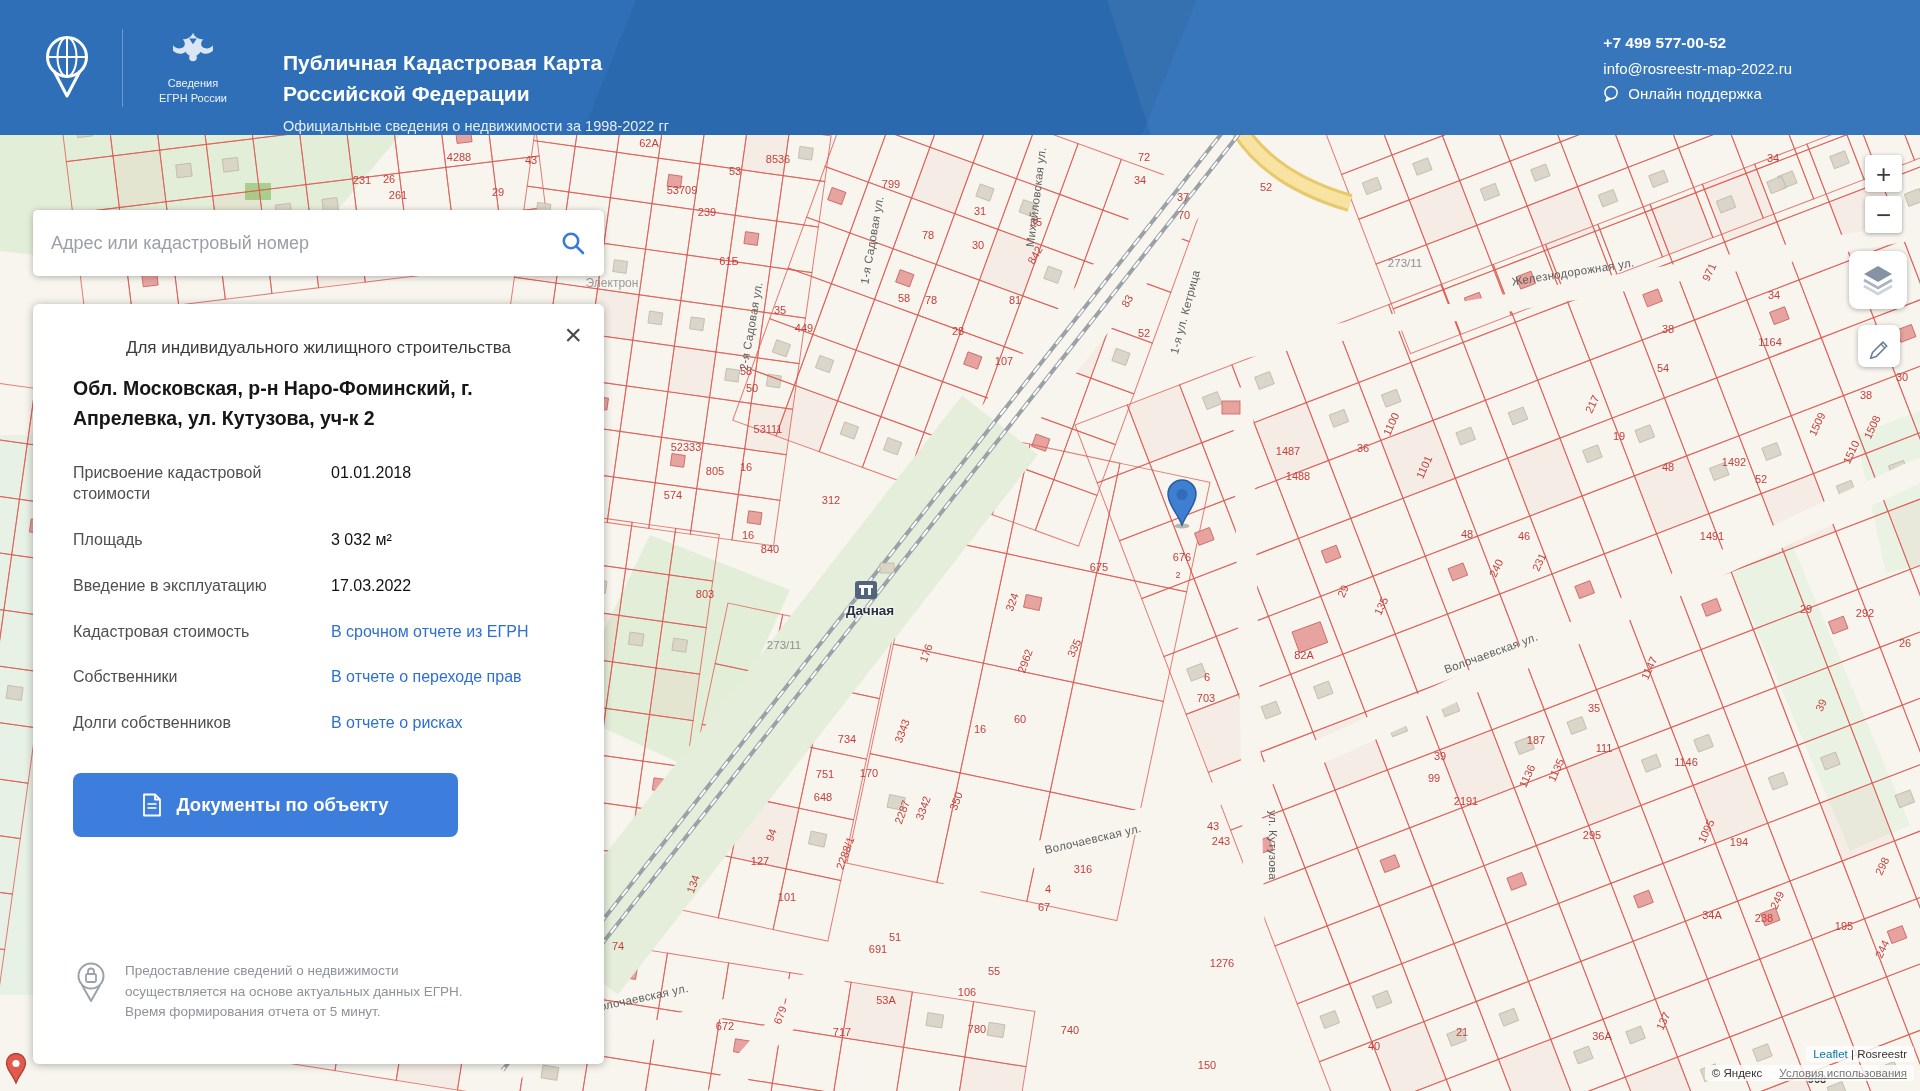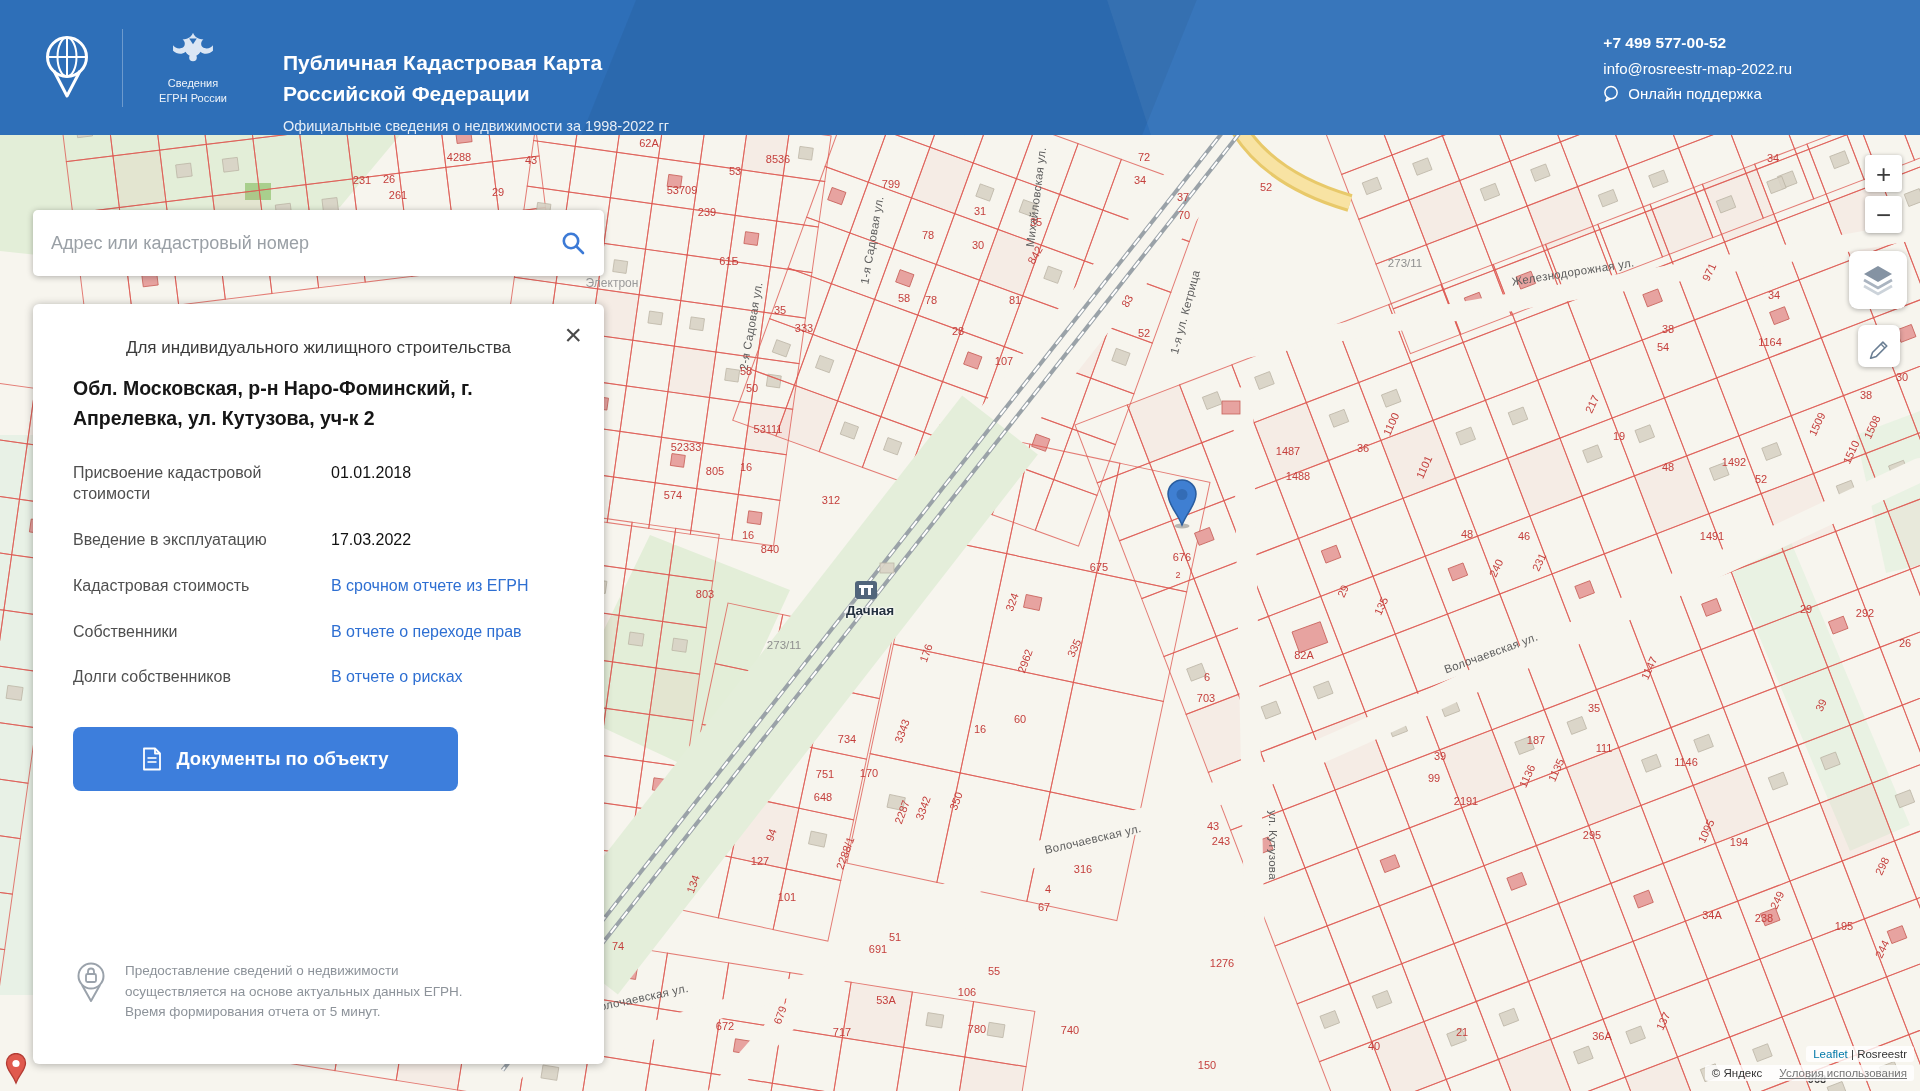--- a/index.html
+++ b/index.html
@@ -1006,21 +1006,21 @@
         <span class="ml num" style="left: 362px; top: 45px; transform: translate(-50%, -50%);">231</span>
         <span class="ml num" style="left: 389px; top: 44px; transform: translate(-50%, -50%);">26</span>
         <span class="ml num" style="left: 398px; top: 60px; transform: translate(-50%, -50%);">261</span>
         <span class="ml num" style="left: 649px; top: 8px; transform: translate(-50%, -50%);">62А</span>
         <span class="ml num" style="left: 778px; top: 24px; transform: translate(-50%, -50%);">8536</span>
         <span class="ml num" style="left: 682px; top: 55px; transform: translate(-50%, -50%);">53709</span>
         <span class="ml num" style="left: 707px; top: 77px; transform: translate(-50%, -50%);">239</span>
         <span class="ml num" style="left: 735px; top: 36px; transform: translate(-50%, -50%);">53</span>
         <span class="ml num" style="left: 729px; top: 126px; transform: translate(-50%, -50%);">61Б</span>
         <span class="ml num" style="left: 780px; top: 175px; transform: translate(-50%, -50%);">35</span>
-        <span class="ml num" style="left: 804px; top: 193px; transform: translate(-50%, -50%);">333</span>
+        <span class="ml num" style="left: 804px; top: 193px; transform: translate(-50%, -50%);">449</span>
         <span class="ml num" style="left: 746px; top: 236px; transform: translate(-50%, -50%);">58</span>
         <span class="ml num" style="left: 752px; top: 253px; transform: translate(-50%, -50%);">50</span>
         <span class="ml num" style="left: 686px; top: 312px; transform: translate(-50%, -50%);">52333</span>
         <span class="ml num" style="left: 768px; top: 294px; transform: translate(-50%, -50%);">53111</span>
         <span class="ml num" style="left: 715px; top: 336px; transform: translate(-50%, -50%);">805</span>
         <span class="ml num" style="left: 746px; top: 332px; transform: translate(-50%, -50%);">16</span>
         <span class="ml num" style="left: 831px; top: 365px; transform: translate(-50%, -50%);">312</span>
         <span class="ml num" style="left: 748px; top: 400px; transform: translate(-50%, -50%);">16</span>
         <span class="ml num" style="left: 770px; top: 414px; transform: translate(-50%, -50%);">840</span>
         <span class="ml num" style="left: 705px; top: 459px; transform: translate(-50%, -50%);">803</span>
@@ -1082,21 +1082,21 @@
         <span class="ml num" style="left: 1207px; top: 930px; transform: translate(-50%, -50%);">150</span>
         <span class="ml num" style="left: 1288px; top: 316px; transform: translate(-50%, -50%);">1487</span>
         <span class="ml num" style="left: 1298px; top: 341px; transform: translate(-50%, -50%);">1488</span>
         <span class="ml num" style="left: 1363px; top: 313px; transform: translate(-50%, -50%);">36</span>
         <span class="ml num" style="left: 1391px; top: 289px; transform: translate(-50%, -50%) rotate(-65deg);">1100</span>
         <span class="ml num" style="left: 1424px; top: 332px; transform: translate(-50%, -50%) rotate(-65deg);">1101</span>
         <span class="ml num" style="left: 1709px; top: 137px; transform: translate(-50%, -50%) rotate(-65deg);">971</span>
         <span class="ml num" style="left: 1774px; top: 160px; transform: translate(-50%, -50%);">34</span>
         <span class="ml num" style="left: 1668px; top: 194px; transform: translate(-50%, -50%);">38</span>
         <span class="ml num" style="left: 1770px; top: 207px; transform: translate(-50%, -50%);">1164</span>
-        <span class="ml num" style="left: 1663px; top: 212px; transform: translate(-50%, -50%);">54</span>
+        <span class="ml num" style="left: 1663px; top: 233px; transform: translate(-50%, -50%);">54</span>
         <span class="ml num" style="left: 1592px; top: 269px; transform: translate(-50%, -50%) rotate(-65deg);">217</span>
         <span class="ml num" style="left: 1619px; top: 301px; transform: translate(-50%, -50%);">19</span>
         <span class="ml num" style="left: 1734px; top: 327px; transform: translate(-50%, -50%);">1492</span>
         <span class="ml num" style="left: 1668px; top: 332px; transform: translate(-50%, -50%);">48</span>
         <span class="ml num" style="left: 1761px; top: 344px; transform: translate(-50%, -50%);">52</span>
         <span class="ml num" style="left: 1817px; top: 289px; transform: translate(-50%, -50%) rotate(-65deg);">1509</span>
         <span class="ml num" style="left: 1851px; top: 317px; transform: translate(-50%, -50%) rotate(-65deg);">1510</span>
         <span class="ml num" style="left: 1872px; top: 292px; transform: translate(-50%, -50%) rotate(-65deg);">1508</span>
         <span class="ml num" style="left: 1866px; top: 260px; transform: translate(-50%, -50%);">38</span>
         <span class="ml num" style="left: 1902px; top: 242px; transform: translate(-50%, -50%);">30</span>
@@ -1208,20 +1208,24 @@
     <button class="panel-close">×</button>
     <div class="category">Для индивидуального жилищного строительства</div>
     <div class="address">Обл. Московская, р-н Наро-Фоминский, г. Апрелевка, ул. Кутузова, уч-к 2</div>
 
     <div class="rows">
       <div class="row">
         <div class="lbl">Присвоение кадастровой стоимости</div>
         <div class="val">01.01.2018</div>
       </div>
       <div class="row">
+        <div class="lbl">Площадь</div>
+        <div class="val">3 032 м²</div>
+      </div>
+      <div class="row">
         <div class="lbl">Введение в эксплуатацию</div>
         <div class="val">17.03.2022</div>
       </div>
       <div class="row">
         <div class="lbl">Кадастровая стоимость</div>
         <div class="val link">В срочном отчете из ЕГРН</div>
       </div>
       <div class="row">
         <div class="lbl">Собственники</div>
         <div class="val link">В отчете о переходе прав</div>

